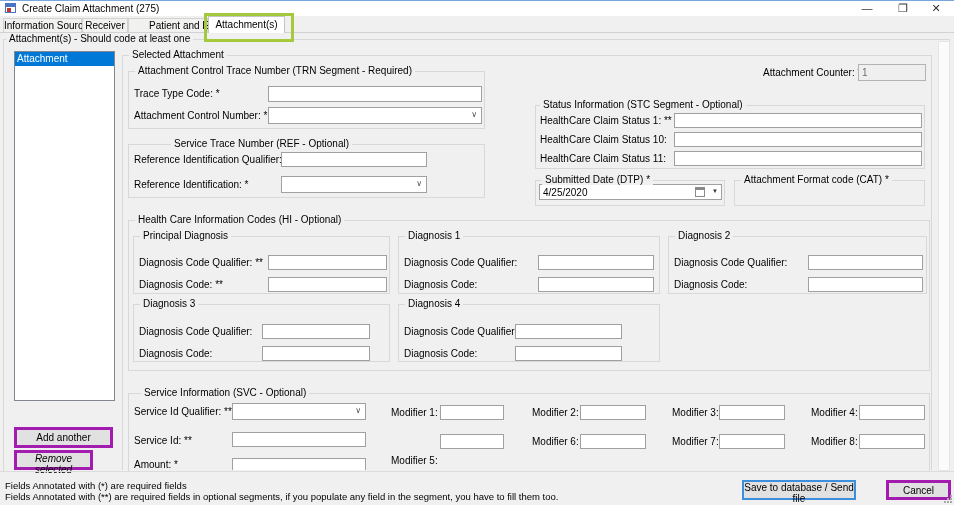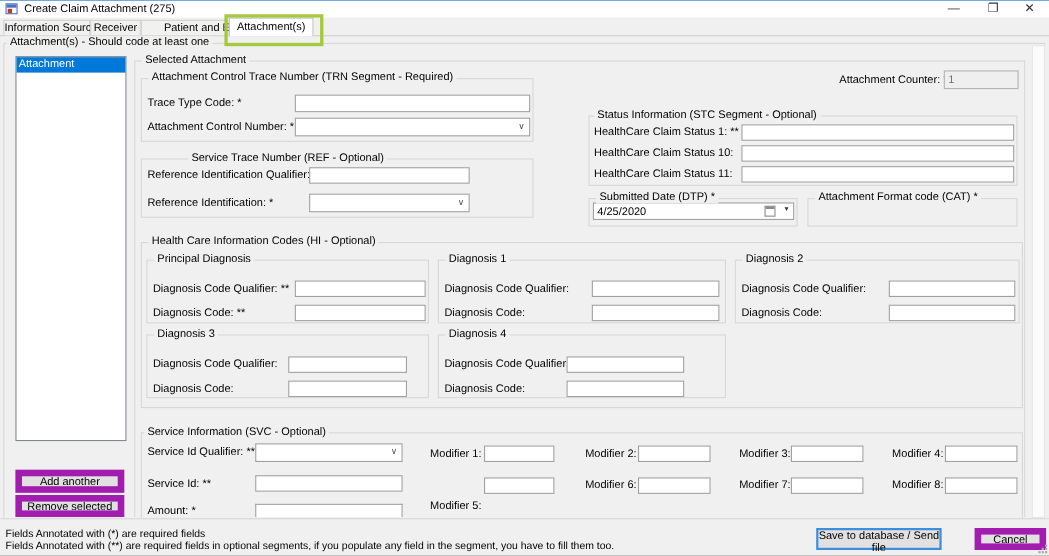--- a/index.html
+++ b/index.html
@@ -27,21 +27,21 @@
   .gb-t{position:absolute;background:#F0F0F0;padding:0 3px;white-space:nowrap;z-index:2;line-height:11px;}
   .lbl{position:absolute;white-space:nowrap;line-height:12px;}
   
   .tb{position:absolute;background:#fff;border:1px solid #A0A0A0;box-sizing:border-box;font-family:"Liberation Sans",sans-serif;font-size:10px;padding:0 3px;margin:0;outline:none;}
   .tb.dis{background:#EFEFEF;border-color:#B3B3B3;color:#6E6E6E;}
   .combo{position:absolute;background:#fff;border:1px solid #A0A0A0;box-sizing:border-box;}
   .chev{position:absolute;right:4px;top:2px;font-size:8px;color:#505050;}
   
   .listbox{position:absolute;left:14px;top:50px;width:101px;height:350px;background:#fff;border:1px solid #828790;box-sizing:border-box;}
   .listitem{height:14px;line-height:14px;background:#0078D7;color:#fff;padding-left:2px;}
-  .btn{position:absolute;background:#E1E1E1;border:6px solid #a21caf;box-sizing:border-box;text-align:center;font-family:"Liberation Sans",sans-serif;font-size:10px;padding:0;cursor:default;}
+  .btn{position:absolute;background:#E1E1E1;border:3px solid #a21caf;box-sizing:border-box;text-align:center;font-family:"Liberation Sans",sans-serif;font-size:10px;padding:0;cursor:default;}
   .btn.focused{border:2px solid #3E8EDE;}
   
   .dtp-btn{position:absolute;right:2px;top:2px;width:24px;height:11px;}
   .cal{position:absolute;left:0;top:0;width:10px;height:10px;border:1px solid #8A8A8A;background:#fff;box-sizing:border-box;}
   .cal:before{content:"";position:absolute;left:0;top:0;width:8px;height:2px;background:#8A8A8A;}
   .dtp-arrow{position:absolute;right:1px;top:1px;font-size:6px;color:#333;}
   
   .vscroll{position:absolute;left:938px;top:40px;width:12px;height:430px;background:#FBFBFB;border:1px solid #E6E6E6;box-sizing:border-box;}
   
   .footline{position:absolute;left:0;top:470px;width:954px;height:1px;background:#DCDCDC;}
@@ -69,21 +69,21 @@
   <div class="tab sel" style="left:208px;width:77px;">Attachment(s)</div>
   <div class="anno"></div>
 
   <div class="gb" style="left:3px;top:38px;width:947px;height:433px;"></div>
   <span class="gb-t" style="left:6px;top:32px;">Attachment(s) - Should code at least one</span>
 
   <div class="listbox">
     <div class="listitem">Attachment</div>
   </div>
   <button class="btn" style="left:14px;top:426px;width:99px;height:21px;">Add another</button>
-  <button class="btn" style="left:14px;top:449px;width:99px;height:20px;">Remove selected</button>
+  <button class="btn" style="left:14px;top:449px;width:79px;height:20px;font-style:italic;">Remove selected</button>
 
   <div class="gb openb" style="left:122px;top:54px;width:810px;height:415px;"></div>
   <span class="gb-t" style="left:129px;top:48px;">Selected Attachment</span>
 
   <span class="lbl" style="left:763px;top:66px;">Attachment Counter: *</span>
   <input class="tb dis" style="left: 858px; top: 63px; width: 68px; height: 17px;" value="1">
 
   <div class="gb" style="left:128px;top:70px;width:357px;height:58px;"></div>
   <span class="gb-t" style="left:135px;top:64px;">Attachment Control Trace Number (TRN Segment - Required)</span>
   <span class="lbl" style="left:134px;top:87px;">Trace Type Code: *</span>
@@ -156,21 +156,21 @@
   <input class="tb" style="left: 262px; top: 345px; width: 108px; height: 15px;">
 
   <div class="gb" style="left:398px;top:303px;width:262px;height:58px;"></div>
   <span class="gb-t" style="left:405px;top:297px;">Diagnosis 4</span>
   <span class="lbl" style="left:404px;top:325px;">Diagnosis Code Qualifier:</span>
   <input class="tb" style="left: 515px; top: 323px; width: 107px; height: 15px;">
   <span class="lbl" style="left:404px;top:347px;">Diagnosis Code:</span>
   <input class="tb" style="left: 515px; top: 345px; width: 107px; height: 15px;">
 
   <div class="gb openb" style="left:128px;top:392px;width:802px;height:78px;"></div>
-  <span class="gb-t" style="left:131px;top:386px;">Service Information (SVC - Optional)</span>
+  <span class="gb-t" style="left:141px;top:386px;">Service Information (SVC - Optional)</span>
 
   <span class="lbl" style="left:134px;top:405px;">Service Id Qualifier: **</span>
   <div class="combo" style="left:232px;top:402px;width:134px;height:17px;">
     <span class="chev">∨</span>
   </div>
   <span class="lbl" style="left:391px;top:406px;">Modifier 1:</span>
   <input class="tb" style="left: 440px; top: 404px; width: 64px; height: 15px;">
   <span class="lbl" style="left:532px;top:406px;">Modifier 2:</span>
   <input class="tb" style="left: 580px; top: 404px; width: 66px; height: 15px;">
   <span class="lbl" style="left:672px;top:406px;">Modifier 3:</span>

